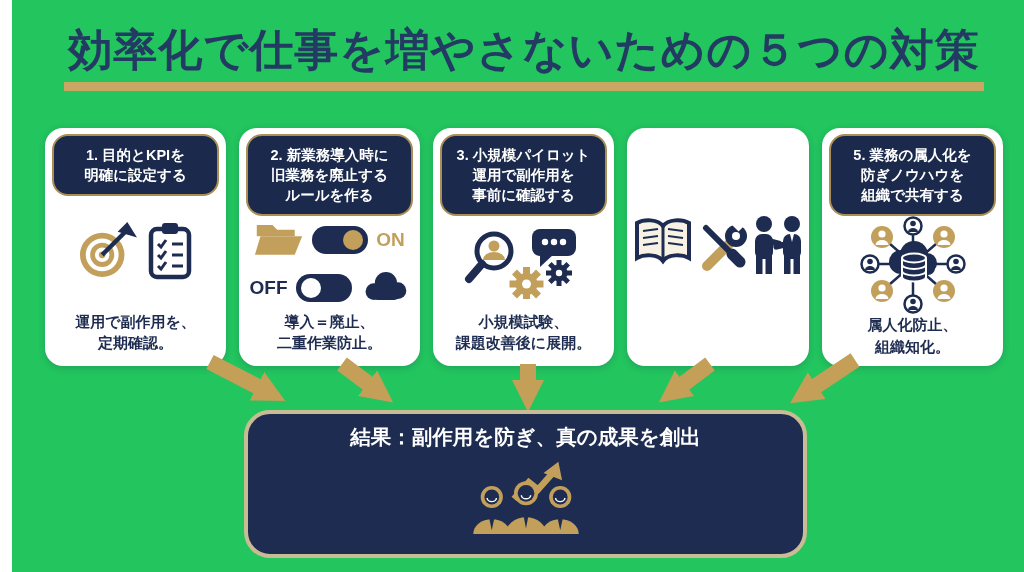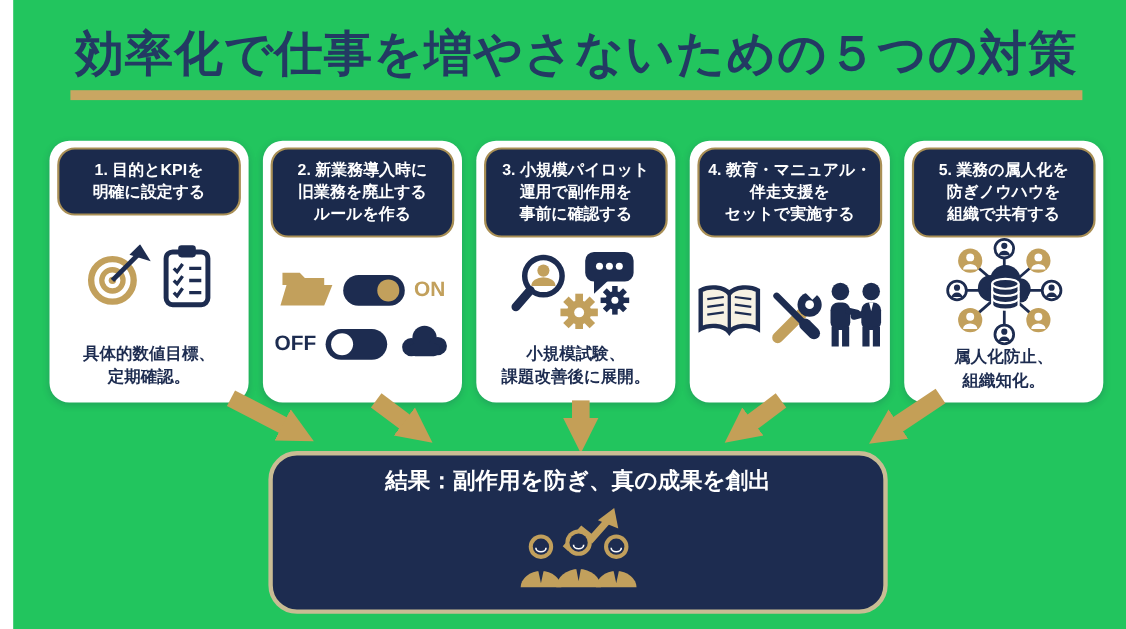--- a/index.html
+++ b/index.html
@@ -78,21 +78,21 @@
             <rect x="15" y="1" width="16" height="11" rx="3" fill="#1d2c50"></rect>
             <polyline points="11,22 14,25 19,18" fill="none" stroke="#1d2c50" stroke-width="3"></polyline>
             <line x1="25" y1="22" x2="36" y2="22" stroke="#1d2c50" stroke-width="3"></line>
             <polyline points="11,33 14,36 19,29" fill="none" stroke="#1d2c50" stroke-width="3"></polyline>
             <line x1="25" y1="33" x2="36" y2="33" stroke="#1d2c50" stroke-width="3"></line>
             <polyline points="11,44 14,47 19,40" fill="none" stroke="#1d2c50" stroke-width="3"></polyline>
             <line x1="25" y1="44" x2="36" y2="44" stroke="#1d2c50" stroke-width="3"></line>
           </svg>
         </span>
       </div>
-      <div class="card-caption">具体的数値目標、
+      <div class="card-caption">運用で副作用を、
 定期確認。</div>
     </div>
 
     <div class="card">
       <div class="card-header">2. 新業務導入時に
 旧業務を廃止する
 ルールを作る</div>
       <div class="card-icons">
         <div class="toggle-grid">
           <div class="toggle-row">
@@ -116,20 +116,22 @@
               <svg width="50" height="34" viewBox="0 0 54 36">
                 <circle cx="15" cy="24" r="9" fill="#1d2c50"></circle>
                 <circle cx="28" cy="15" r="12" fill="#1d2c50"></circle>
                 <circle cx="41" cy="23" r="9" fill="#1d2c50"></circle>
                 <rect x="13" y="20" width="30" height="13" rx="6" fill="#1d2c50"></rect>
               </svg>
             </span>
           </div>
         </div>
       </div>
+      <div class="card-caption">導入＝廃止、
+二重作業防止。</div>
     </div>
 
     <div class="card">
       <div class="card-header">3. 小規模パイロット
 運用で副作用を
 事前に確認する</div>
       <div class="card-icons">
         <svg width="120" height="72" viewBox="0 0 120 72">
 
           <g>
@@ -165,23 +167,20 @@
             </g>
             <circle cx="62.5" cy="57" r="4.5" fill="#ffffff"></circle>
           </g>
         </svg>
       </div>
       <div class="card-caption">小規模試験、
 課題改善後に展開。</div>
     </div>
 
     <div class="card">
-      <div class="card-header">4. 教育・マニュアル・
-伴走支援を
-セットで実施する</div>
       <div class="card-icons">
         <svg width="168" height="64" viewBox="0 0 168 64">
 
           <g>
             <path d="M29 12 C24 5,10 5,3 9 L3 44 C10 40,24 40,29 47 C34 40,48 40,55 44 L55 9 C48 5,34 5,29 12 Z" fill="#f7f2e4" stroke="#1d2c50" stroke-width="4"></path>
             <line x1="29" y1="12" x2="29" y2="47" stroke="#1d2c50" stroke-width="3"></line>
             <line x1="9" y1="17" x2="24" y2="15" stroke="#1d2c50" stroke-width="2"></line>
             <line x1="9" y1="24" x2="24" y2="22" stroke="#1d2c50" stroke-width="2"></line>
             <line x1="9" y1="31" x2="24" y2="29" stroke="#1d2c50" stroke-width="2"></line>
             <line x1="34" y1="15" x2="49" y2="17" stroke="#1d2c50" stroke-width="2"></line>

